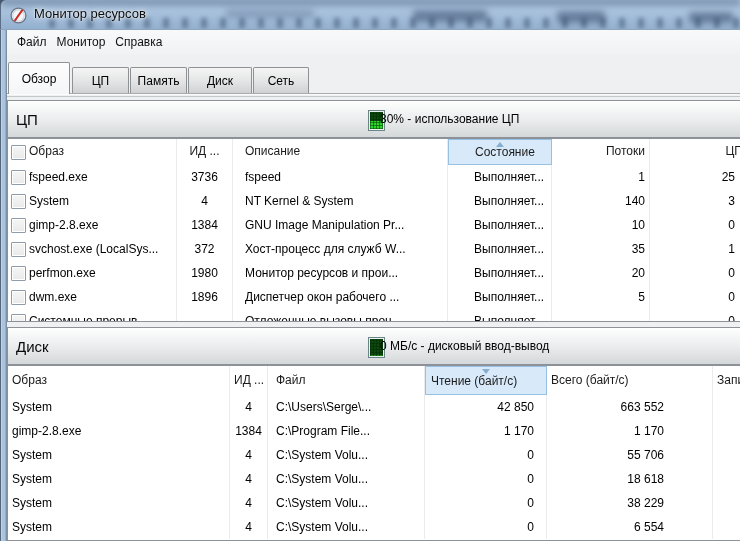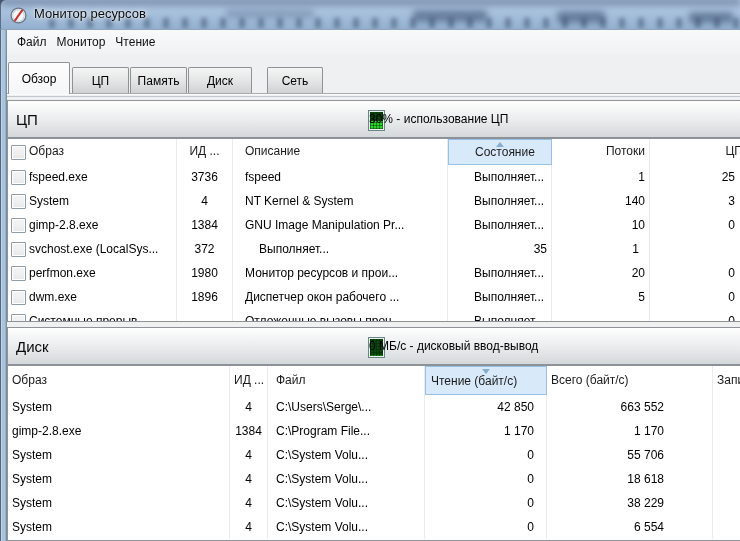--- a/index.html
+++ b/index.html
@@ -44,21 +44,21 @@
   .section-bar{position:absolute;left:7px;width:873px;height:38px;box-sizing:border-box;
     background:linear-gradient(180deg,#fefefe 0%,#ebedee 50%,#d5d8da 100%);
     border:1px solid #8d9298;box-shadow:inset 0 1px 0 #ffffff;}
   #cpu-bar{top:100px;} #disk-bar{top:327px;}
   .section-title{position:absolute;left:8px;top:50%;transform:translateY(-50%);font-size:15px;color:#0a0a0a;}
   .led{position:absolute;left:360px;top:9px;width:15px;height:19px;border:1px solid #6b8585;
     box-shadow:inset 0 0 0 1px #e9f1f1;box-sizing:content-box;}
   .led::after{content:"";position:absolute;inset:1px;
     background:repeating-linear-gradient(0deg,rgba(0,40,0,.45) 0 1px,transparent 1px 3px),
                repeating-linear-gradient(90deg,rgba(0,40,0,.45) 0 1px,transparent 1px 3px);}
-  .status-text{position:absolute;left:361px;top:50%;transform:translateY(-50%);font-size:12px;color:#000;text-align:right;}
+  .status-text{position:absolute;left:372px;top:50%;transform:translateY(-50%);font-size:12px;color:#000;text-align:right;}
 
   
   .panel{position:absolute;left:7px;width:873px;background:#fff;border:1px solid #8d9298;
     box-sizing:border-box;overflow:hidden;}
   #cpu-panel{top:138px;height:184px;}
   #disk-panel{top:365px;height:176px;}
   .trow{display:grid;height:24px;line-height:24px;font-size:12px;color:#000;}
   #cpu-panel .trow{grid-template-columns:18px 151px 56px 215px 104px 98px 96px;}
   #disk-panel .trow{grid-template-columns:222px 38px 157px 122px 166px 160px;}
   .thead{height:26px;line-height:25px;color:#1b1b1b;}
@@ -110,29 +110,29 @@
       <path d="M11.4 3.2 Q8.2 7.6 4.8 12.6" stroke="#cc2b24" stroke-width="1.8" fill="none" stroke-linecap="round"></path>
     </svg>
     <span class="wtitle">Монитор ресурсов</span>
   </div>
 
   <div class="glass-left"></div>
 
   <div class="menubar">
     <span class="menu-item">Файл</span>
     <span class="menu-item">Монитор</span>
-    <span class="menu-item">Чтение</span>
+    <span class="menu-item">Справка</span>
   </div>
 
   <div class="tabstrip">
     <div class="tab active" style="left:1px;width:62px;">Обзор</div>
     <div class="tab" style="left:65px;width:57px;">ЦП</div>
     <div class="tab" style="left:123px;width:57px;">Память</div>
     <div class="tab" style="left:181px;width:64px;">Диск</div>
-    <div class="tab" style="left:260px;width:56px;">Сеть</div>
+    <div class="tab" style="left:246px;width:56px;">Сеть</div>
   </div>
   <div class="pageline"></div>
 
   <div class="section-bar" id="cpu-bar">
     <span class="section-title">ЦП</span>
     <span class="led" id="cpu-led" style="background: linear-gradient(rgb(13, 71, 15) 0px, rgb(13, 71, 15) 55%, rgb(43, 212, 43) 55%, rgb(43, 212, 43) 100%);"></span>
     <span class="status-text">30% - использование ЦП</span>
   </div>
   <div class="panel" id="cpu-panel">
     <div class="trow thead">
@@ -179,20 +179,21 @@
           <div class="cell c-status">Выполняет...</div>
           <div class="cell c-thr">10</div>
           <div class="cell c-cpu">0</div>
         </div>
         <div class="trow tbody-row">
           <div class="cell c-cb">
             <div class="cb"></div>
           </div>
           <div class="cell c-img">svchost.exe (LocalSys...</div>
           <div class="cell c-pid">372</div>
+          <div class="cell c-desc">Хост-процесс для служб W...</div>
           <div class="cell c-status">Выполняет...</div>
           <div class="cell c-thr">35</div>
           <div class="cell c-cpu">1</div>
         </div>
         <div class="trow tbody-row">
           <div class="cell c-cb">
             <div class="cb"></div>
           </div>
           <div class="cell c-img">perfmon.exe</div>
           <div class="cell c-pid">1980</div>

